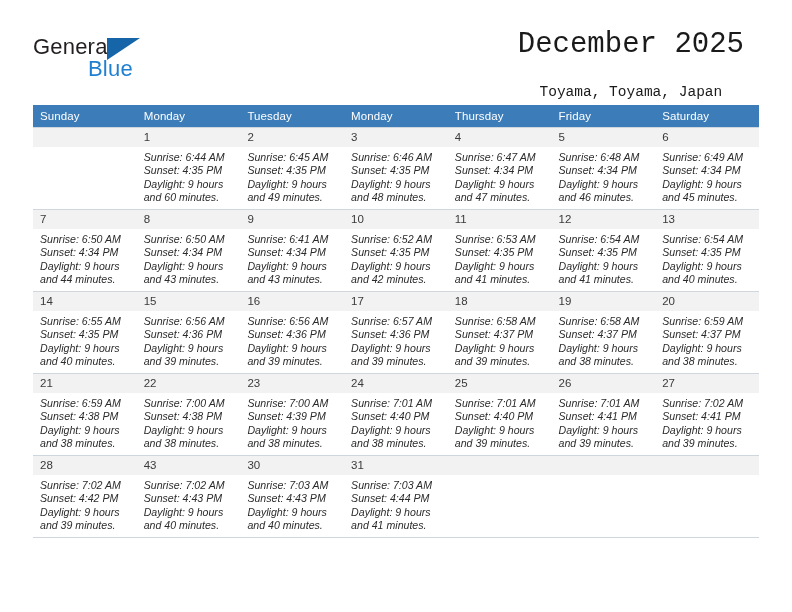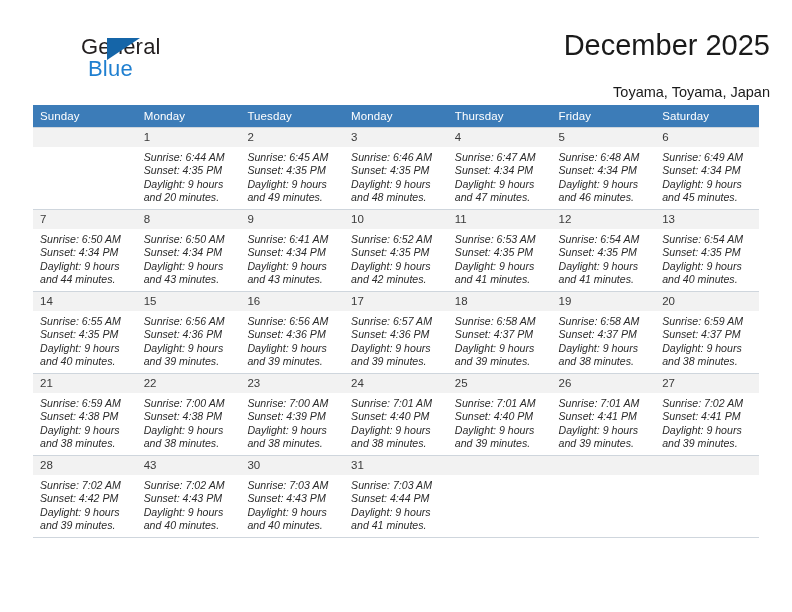--- a/index.html
+++ b/index.html
@@ -38,21 +38,20 @@
     height: 50px;
   }
   .brand-general {
     position: absolute;
     left: 0;
     top: 0;
     font-size: 22px;
     letter-spacing: 0.2px;
     color: #231f20;
     font-family: "Liberation Sans", sans-serif;
-    margin-left: 48px;
   }
   .brand-tri {
     position: absolute;
     left: 74px;
     top: 4px;
     width: 0;
     height: 0;
     border-left: 33px solid #1565a8;
     border-bottom: 22px solid transparent;
   }
@@ -62,23 +61,24 @@
     top: 22px;
     font-size: 22px;
     color: #1f7fd0;
     letter-spacing: 0.2px;
     font-family: "Liberation Sans", sans-serif;
     text-align: right;
   }
 
   .title-block {
     position: absolute;
-    right: 22px;
+    right: 48px;
     top: 28px;
-    text-align: right;
+    text-align: center;
+    font-family: Liberation Mono, monospace;
   }
   .cal-title {
     font-size: 29px;
     font-weight: normal;
     color: #1a1a1a;
     line-height: 34px;
     white-space: nowrap;
   }
   .cal-subtitle {
     font-size: 14.5px;
@@ -196,21 +196,21 @@
                 <div></div>
                 <div></div>
               </div>
             </td>
             <td class="">
               <span class="daynum">1</span>
               <div class="lines">
                 <div>Sunrise: 6:44 AM</div>
                 <div>Sunset: 4:35 PM</div>
                 <div>Daylight: 9 hours</div>
-                <div>and 20 minutes.</div>
+                <div>and 60 minutes.</div>
               </div>
             </td>
             <td class="">
               <span class="daynum">2</span>
               <div class="lines">
                 <div>Sunrise: 6:45 AM</div>
                 <div>Sunset: 4:35 PM</div>
                 <div>Daylight: 9 hours</div>
                 <div>and 49 minutes.</div>
               </div>

